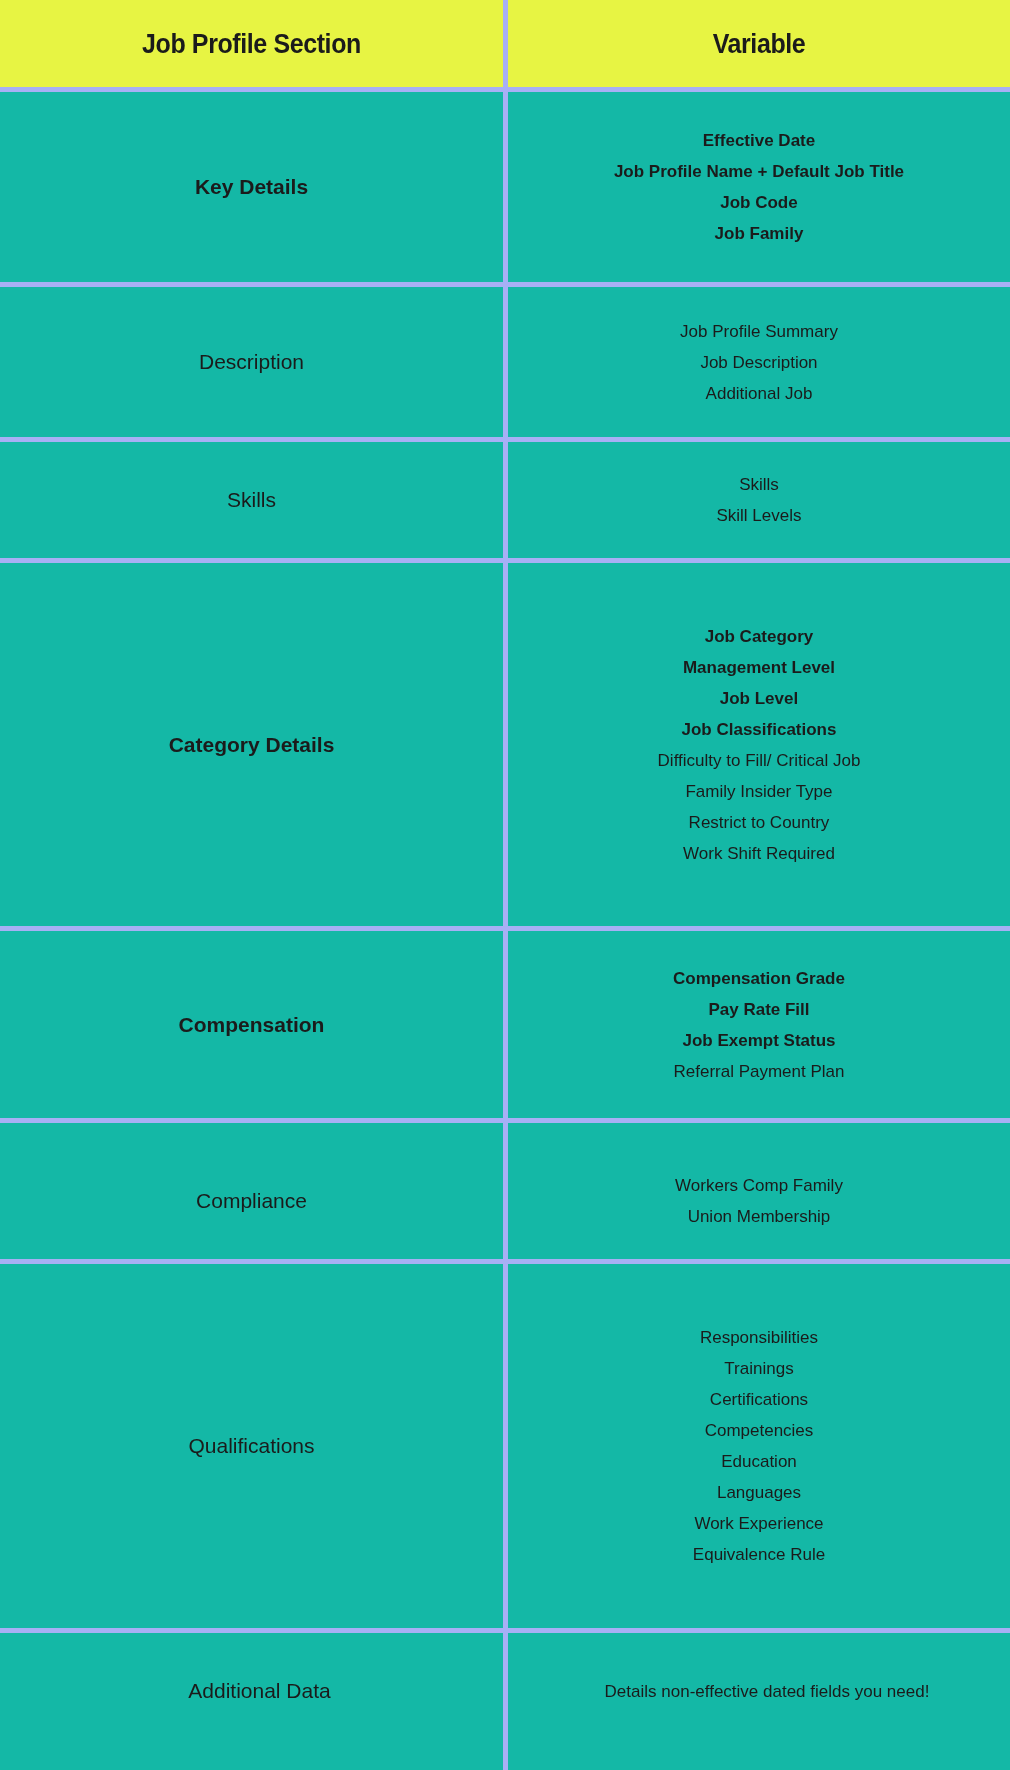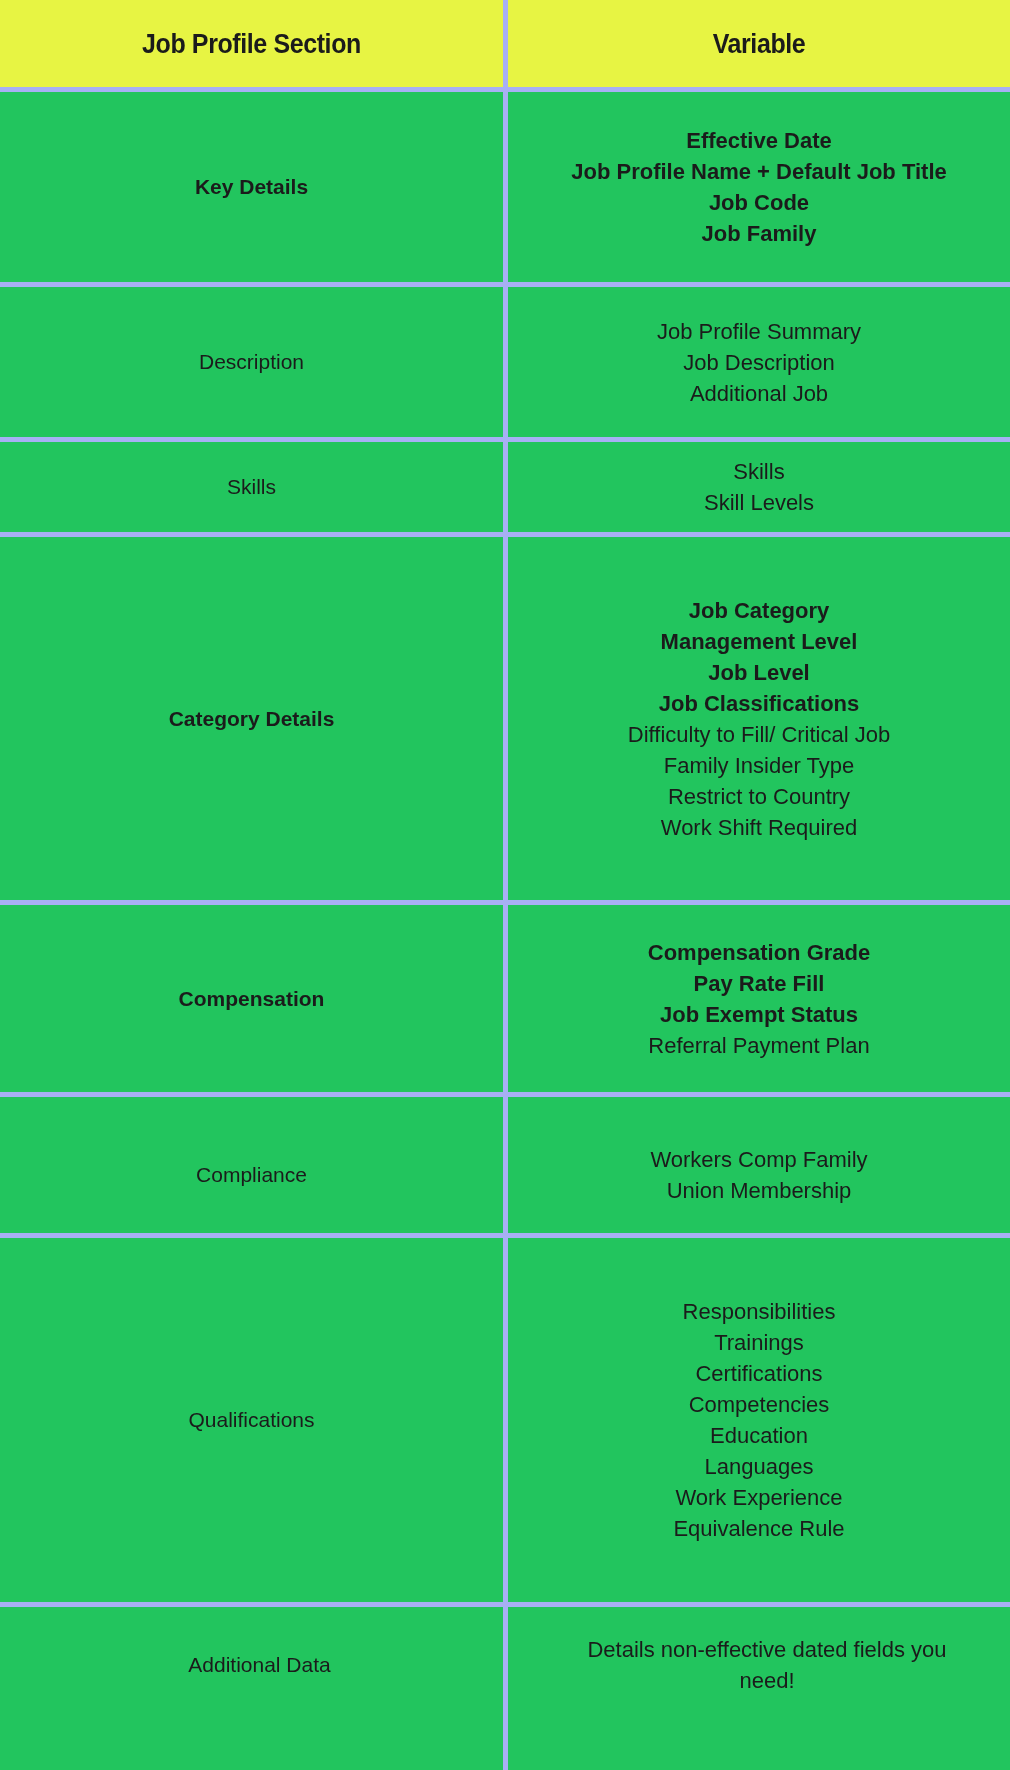--- a/index.html
+++ b/index.html
@@ -11,21 +11,21 @@
   html,body{width:1010px;height:1770px;background:#ffffff;overflow:hidden;}
   body{
     font-family:"Liberation Sans","DejaVu Sans",sans-serif;
     color:var(--text);
     position:relative;
   }
   .table{
     position:relative;
     width:1010px;
     height:1770px;
-    background:#22c55e;
+    background:#14b8a6;
   }
   .vline{
     position:absolute;
     left:503px;
     top:0;
     width:5px;
     height:1770px;
     background:var(--divider);
     z-index:5;
   }
@@ -53,31 +53,31 @@
     font-size:25px;
     letter-spacing:-0.4px;
     transform:scaleY(1.08);
   }
   .section-cell{
     font-size:21px;
     padding:0 17px;
   }
   .section-cell.bold{font-weight:bold;}
   .var-cell{
-    font-size:22px;
+    font-size:17px;
     line-height:31px;
     padding:0 20px;
   }
   .var-lines{max-width:410px;}
   .var-line{white-space:normal;}
   .var-line.bold{font-weight:bold;}
   
   .rh-0{height:195px;}
   .rh-1{height:155px;}
-  .rh-2{height:95px;}
+  .rh-2{height:121px;}
   .rh-3{height:368px;}
   .rh-4{height:192px;}
   .rh-5{height:122px;margin-top:19px;}
   .rh-6{height:369px;}
   .rh-7{height:116px;margin-left:8px;}
 </style>
 </head>
 <body>
 
 <div class="table">

